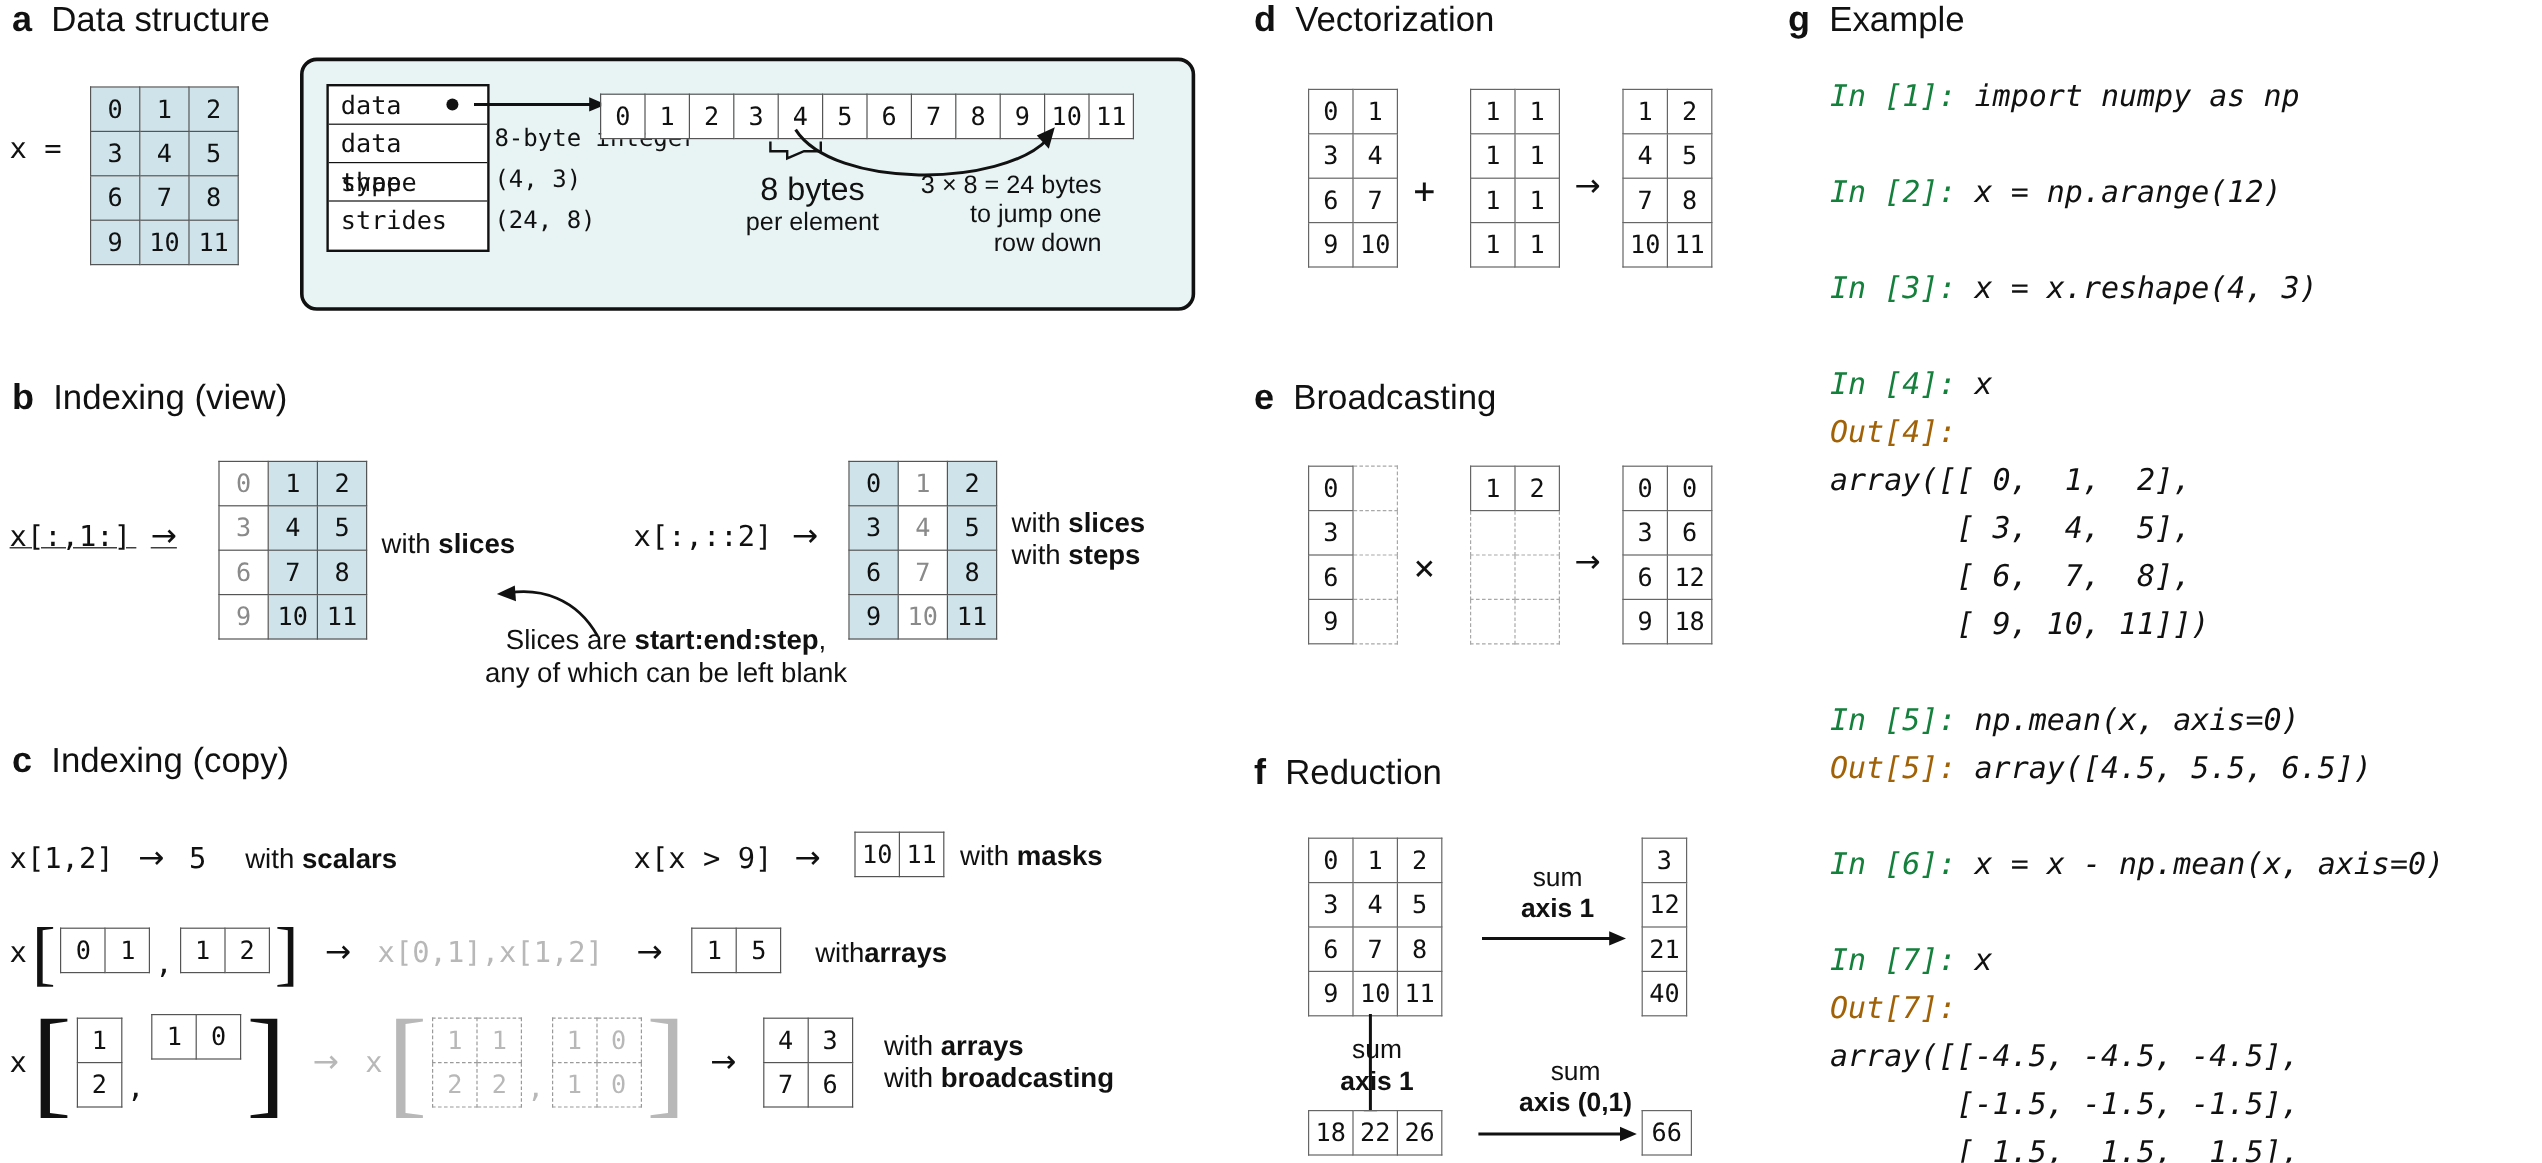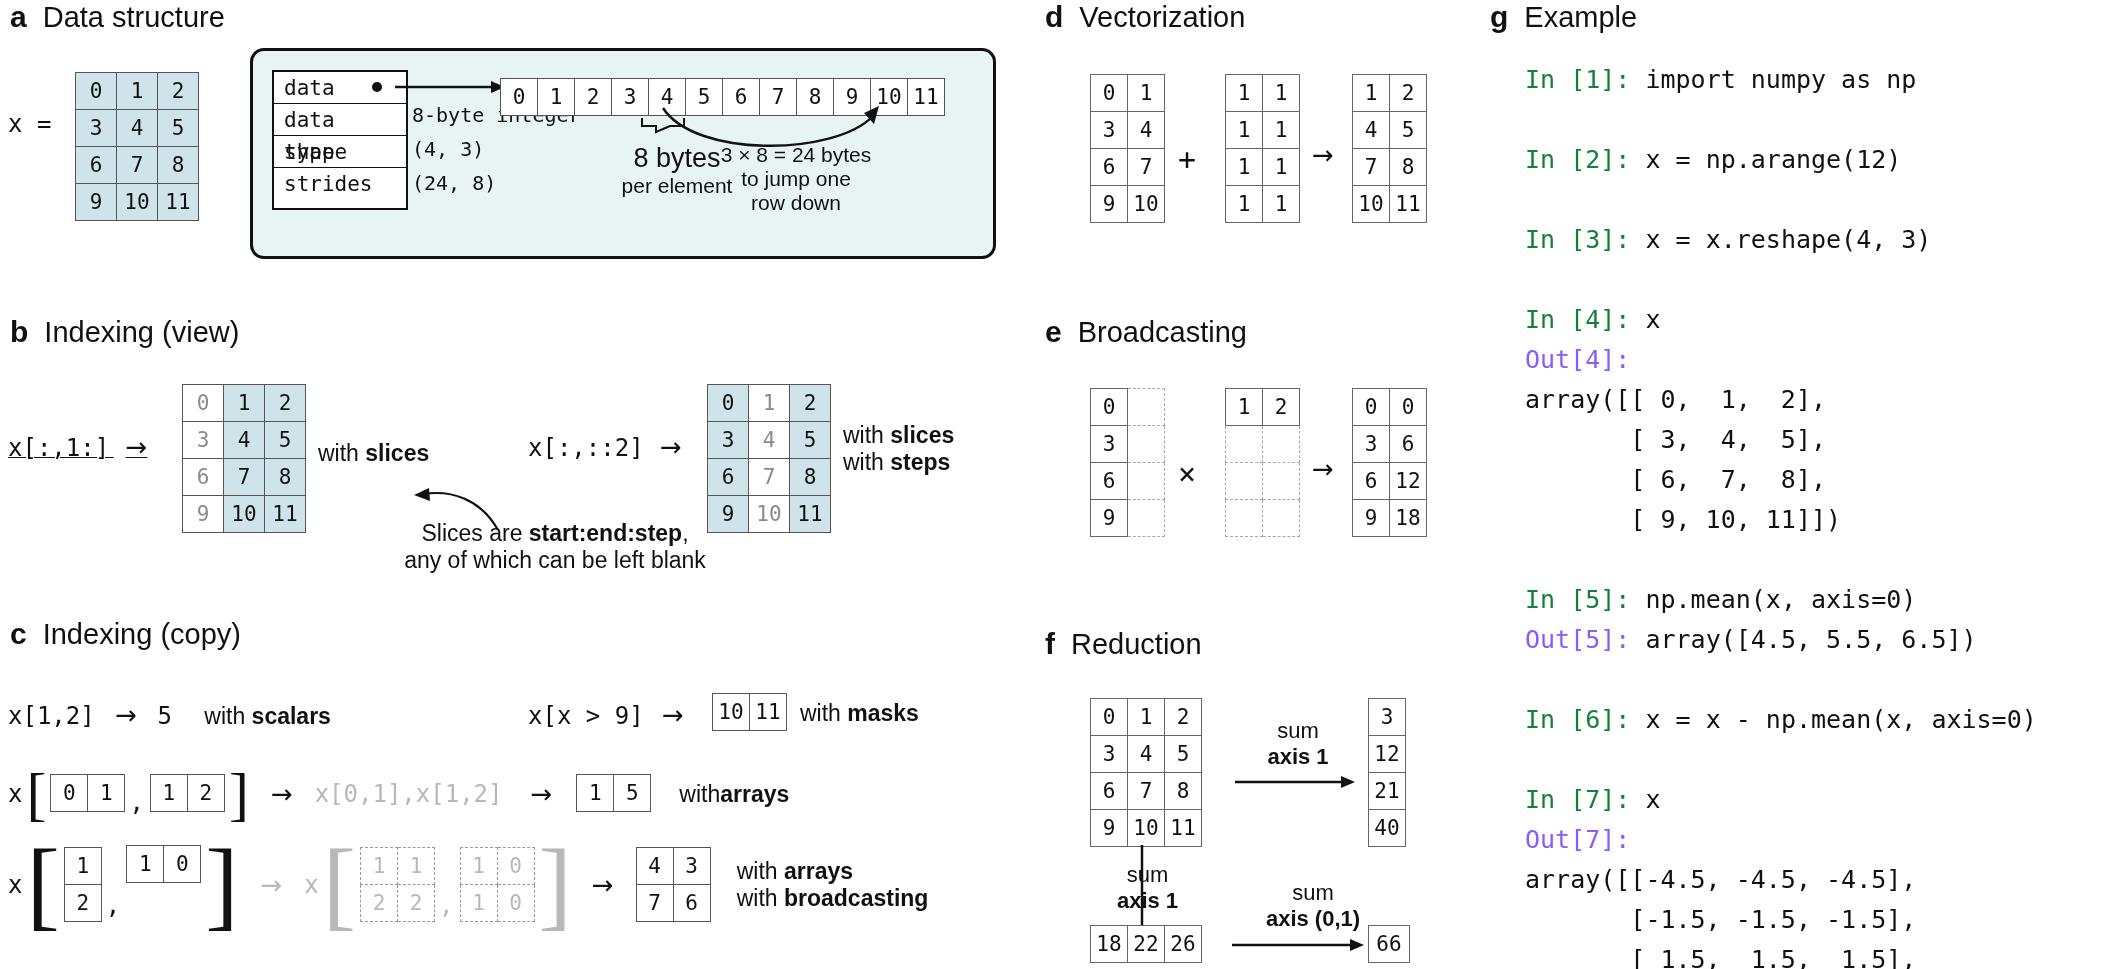--- a/index.html
+++ b/index.html
@@ -88,23 +88,24 @@
   .ds-val {
     font-family: "DejaVu Sans Mono", monospace;
     font-size: 20px;
     position: absolute;
   }
   .code-line {
     font-family: "DejaVu Sans Mono", monospace;
     font-size: 25px;
     white-space: pre;
     line-height: 40px;
+    font-style: italic;
   }
   .in-prompt { color: #14803c; }
-  .out-prompt { color: #8b5cf6; }
+  .out-prompt { color: #a16207; }
   svg { position: absolute; overflow: visible; }
 </style>
 </head>
 <body>
 
 <div class="panel" style="left:10px; top:0px;">
   <div class="sect-head">
     <span class="sect-letter">a</span>
     <span class="sect-title">Data structure</span>
   </div>
@@ -189,21 +190,21 @@
 </svg>
 <div class="panel" style="left:612px; top:143px; text-align:center; width:130px;">
   <div class="txt" style="font-size:27px;">8 bytes</div>
   <div class="txt" style="font-size:21px;">per element</div>
 </div>
 
 <svg style="left:655px; top:80px;" width="260" height="70">
   <path d="M8,28 C40,78 180,76 218,36" fill="none" stroke="#111" stroke-width="2.5"></path>
   <polygon points="224,26 209,33 219,44" fill="#111"></polygon>
 </svg>
-<div class="panel" style="left:696px; top:143px; text-align:center; width:200px;">
+<div class="panel" style="left:718px; top:143px; text-align:right; width:200px;">
   <div class="txt" style="font-size:21px;">3 × 8 = 24 bytes</div>
   <div class="txt" style="font-size:21px;">to jump one</div>
   <div class="txt" style="font-size:21px;">row down</div>
 </div>
 
 <div class="panel" style="left:10px; top:315px;">
   <div class="sect-head">
     <span class="sect-letter">b</span>
     <span class="sect-title">Indexing (view)</span>
   </div>

